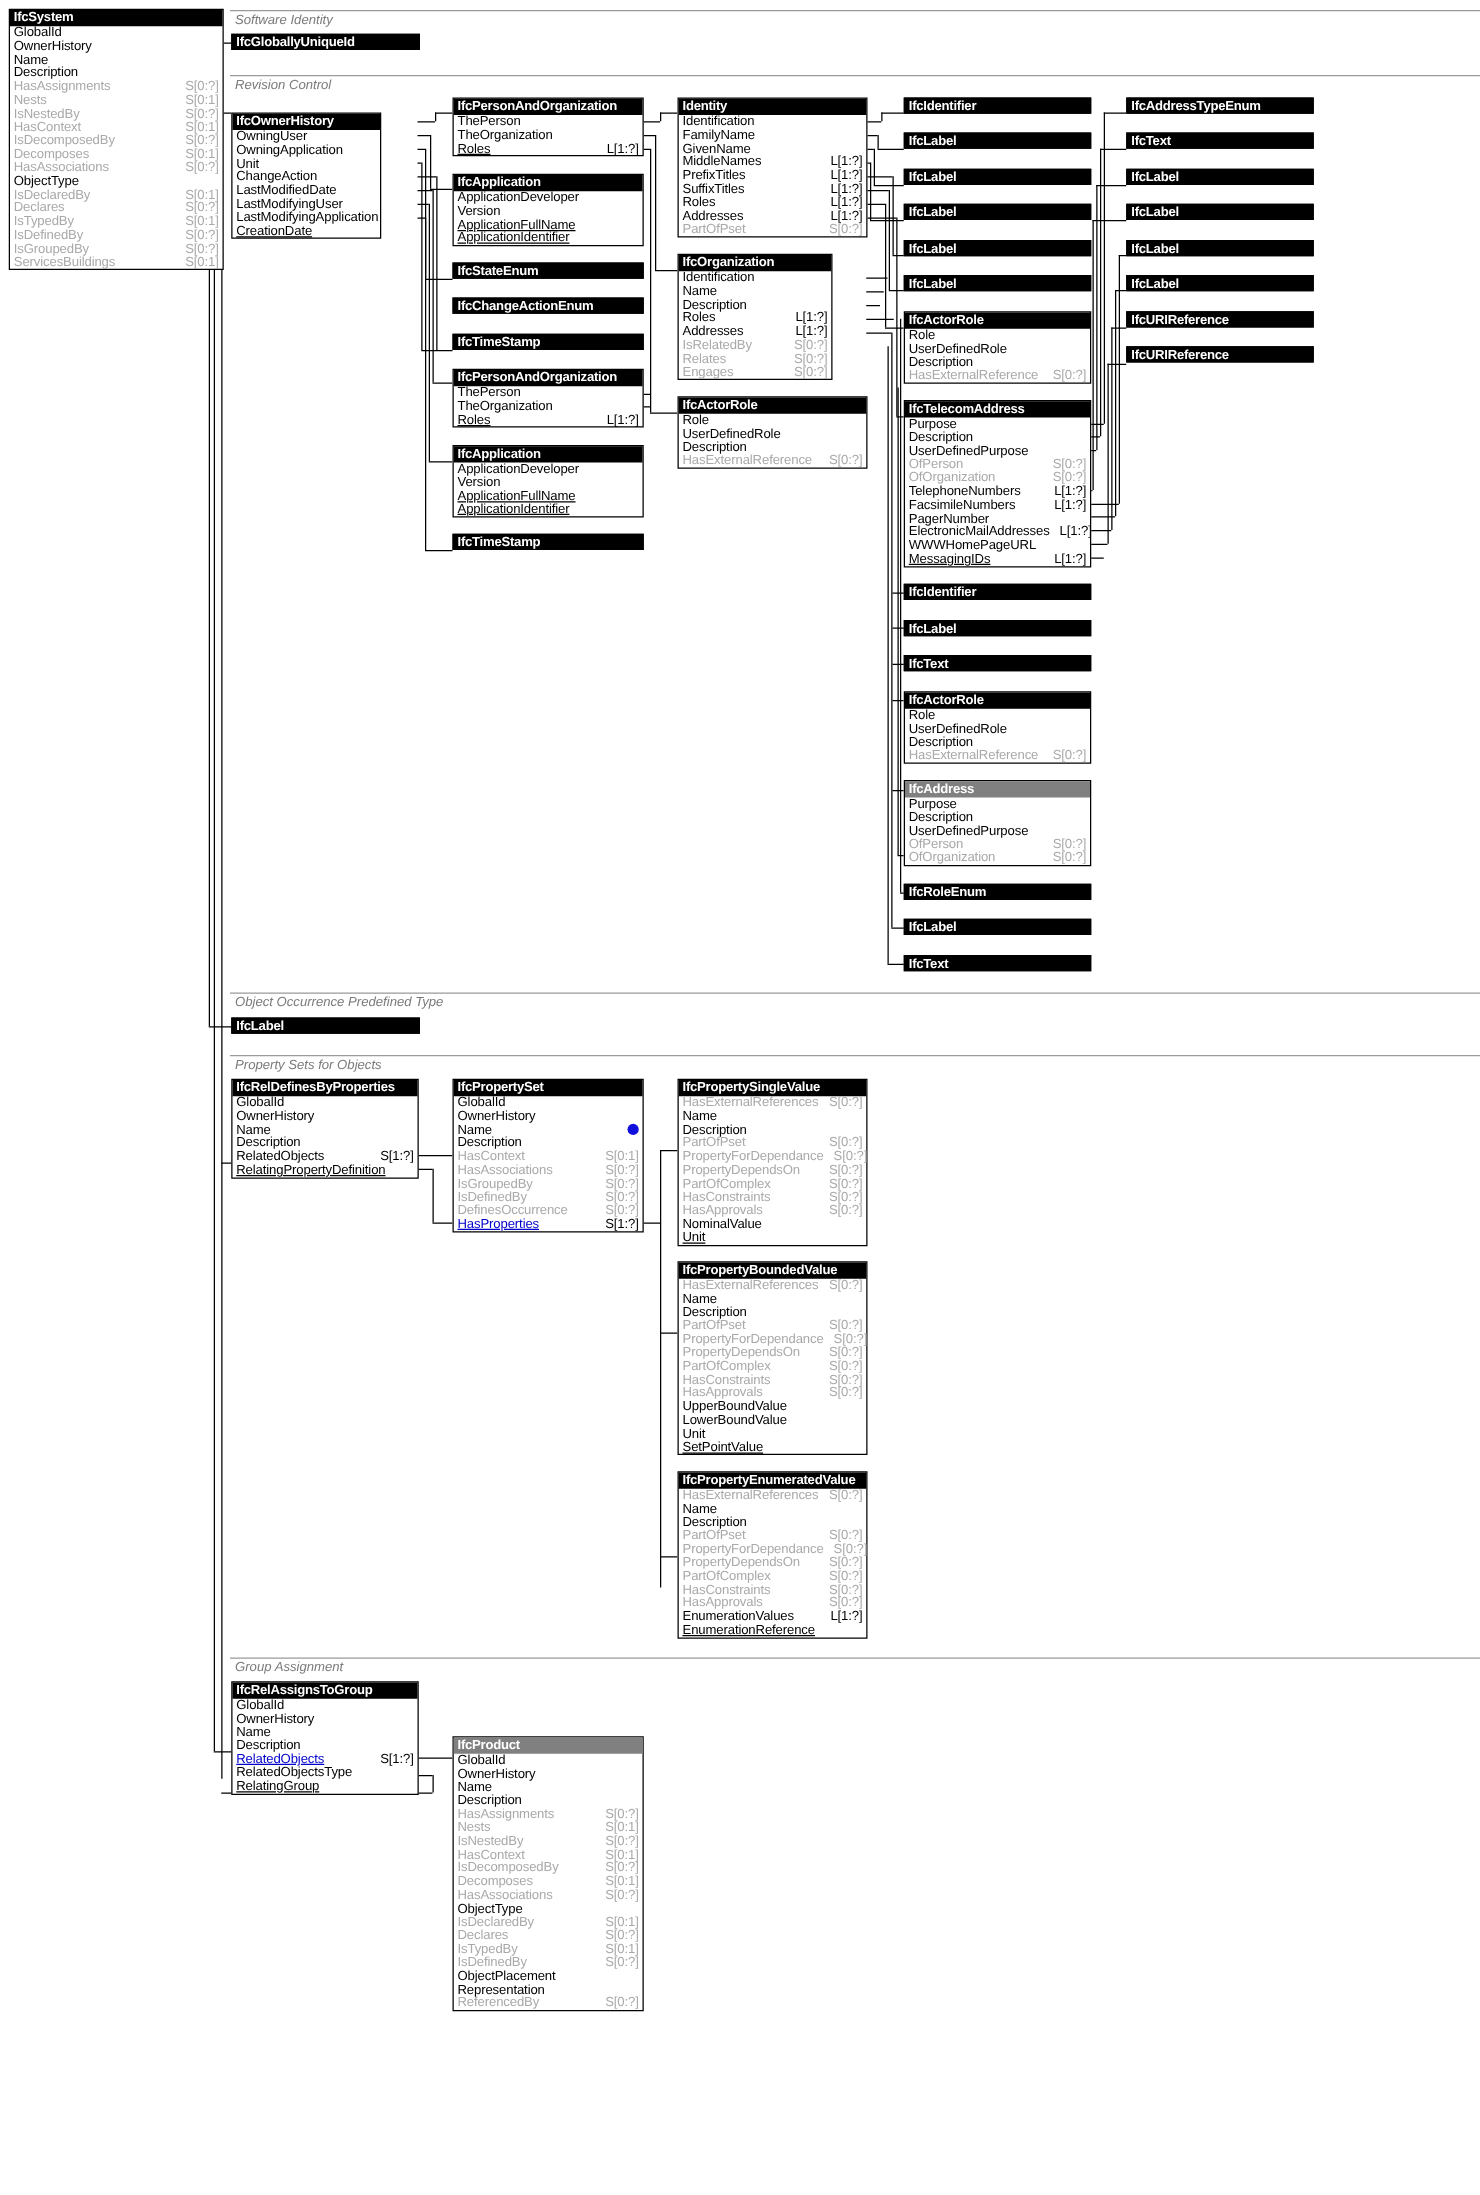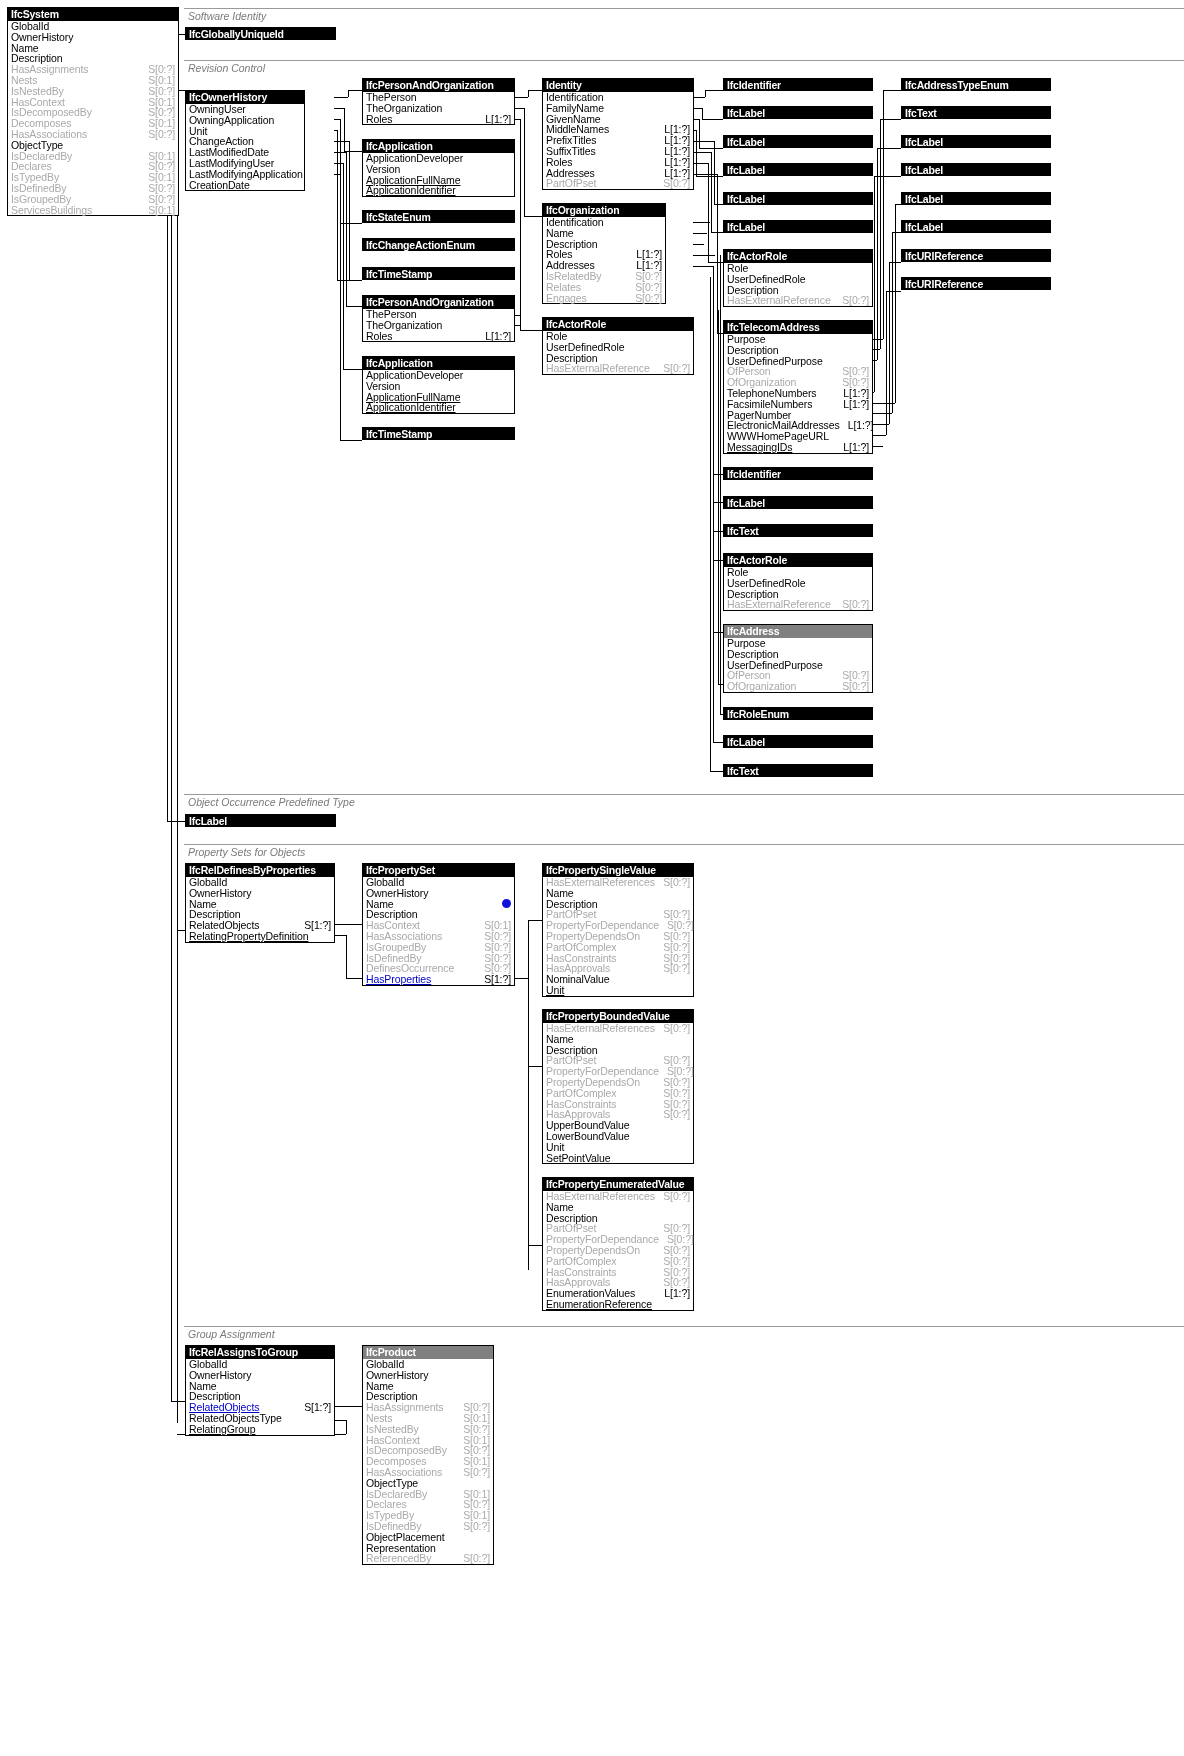--- a/index.html
+++ b/index.html
@@ -980,21 +980,21 @@
         <div class="row ">
           <span class="nm">RelatedObjectsType</span>
           <span class="card"></span>
         </div>
         <div class="row uline">
           <span class="nm">RelatingGroup</span>
           <span class="card"></span>
         </div>
       </div>
     </div>
-  <div class="box abstract" style="left:362px; top:1345px; width:132px;">
+  <div class="box abstract" style="left:362px; top:1389px; width:153px;">
       <div class="hdr">IfcProduct</div>
       <div class="attrs">
         <div class="row ">
           <span class="nm">GlobalId</span>
           <span class="card"></span>
         </div>
         <div class="row ">
           <span class="nm">OwnerHistory</span>
           <span class="card"></span>
         </div>

